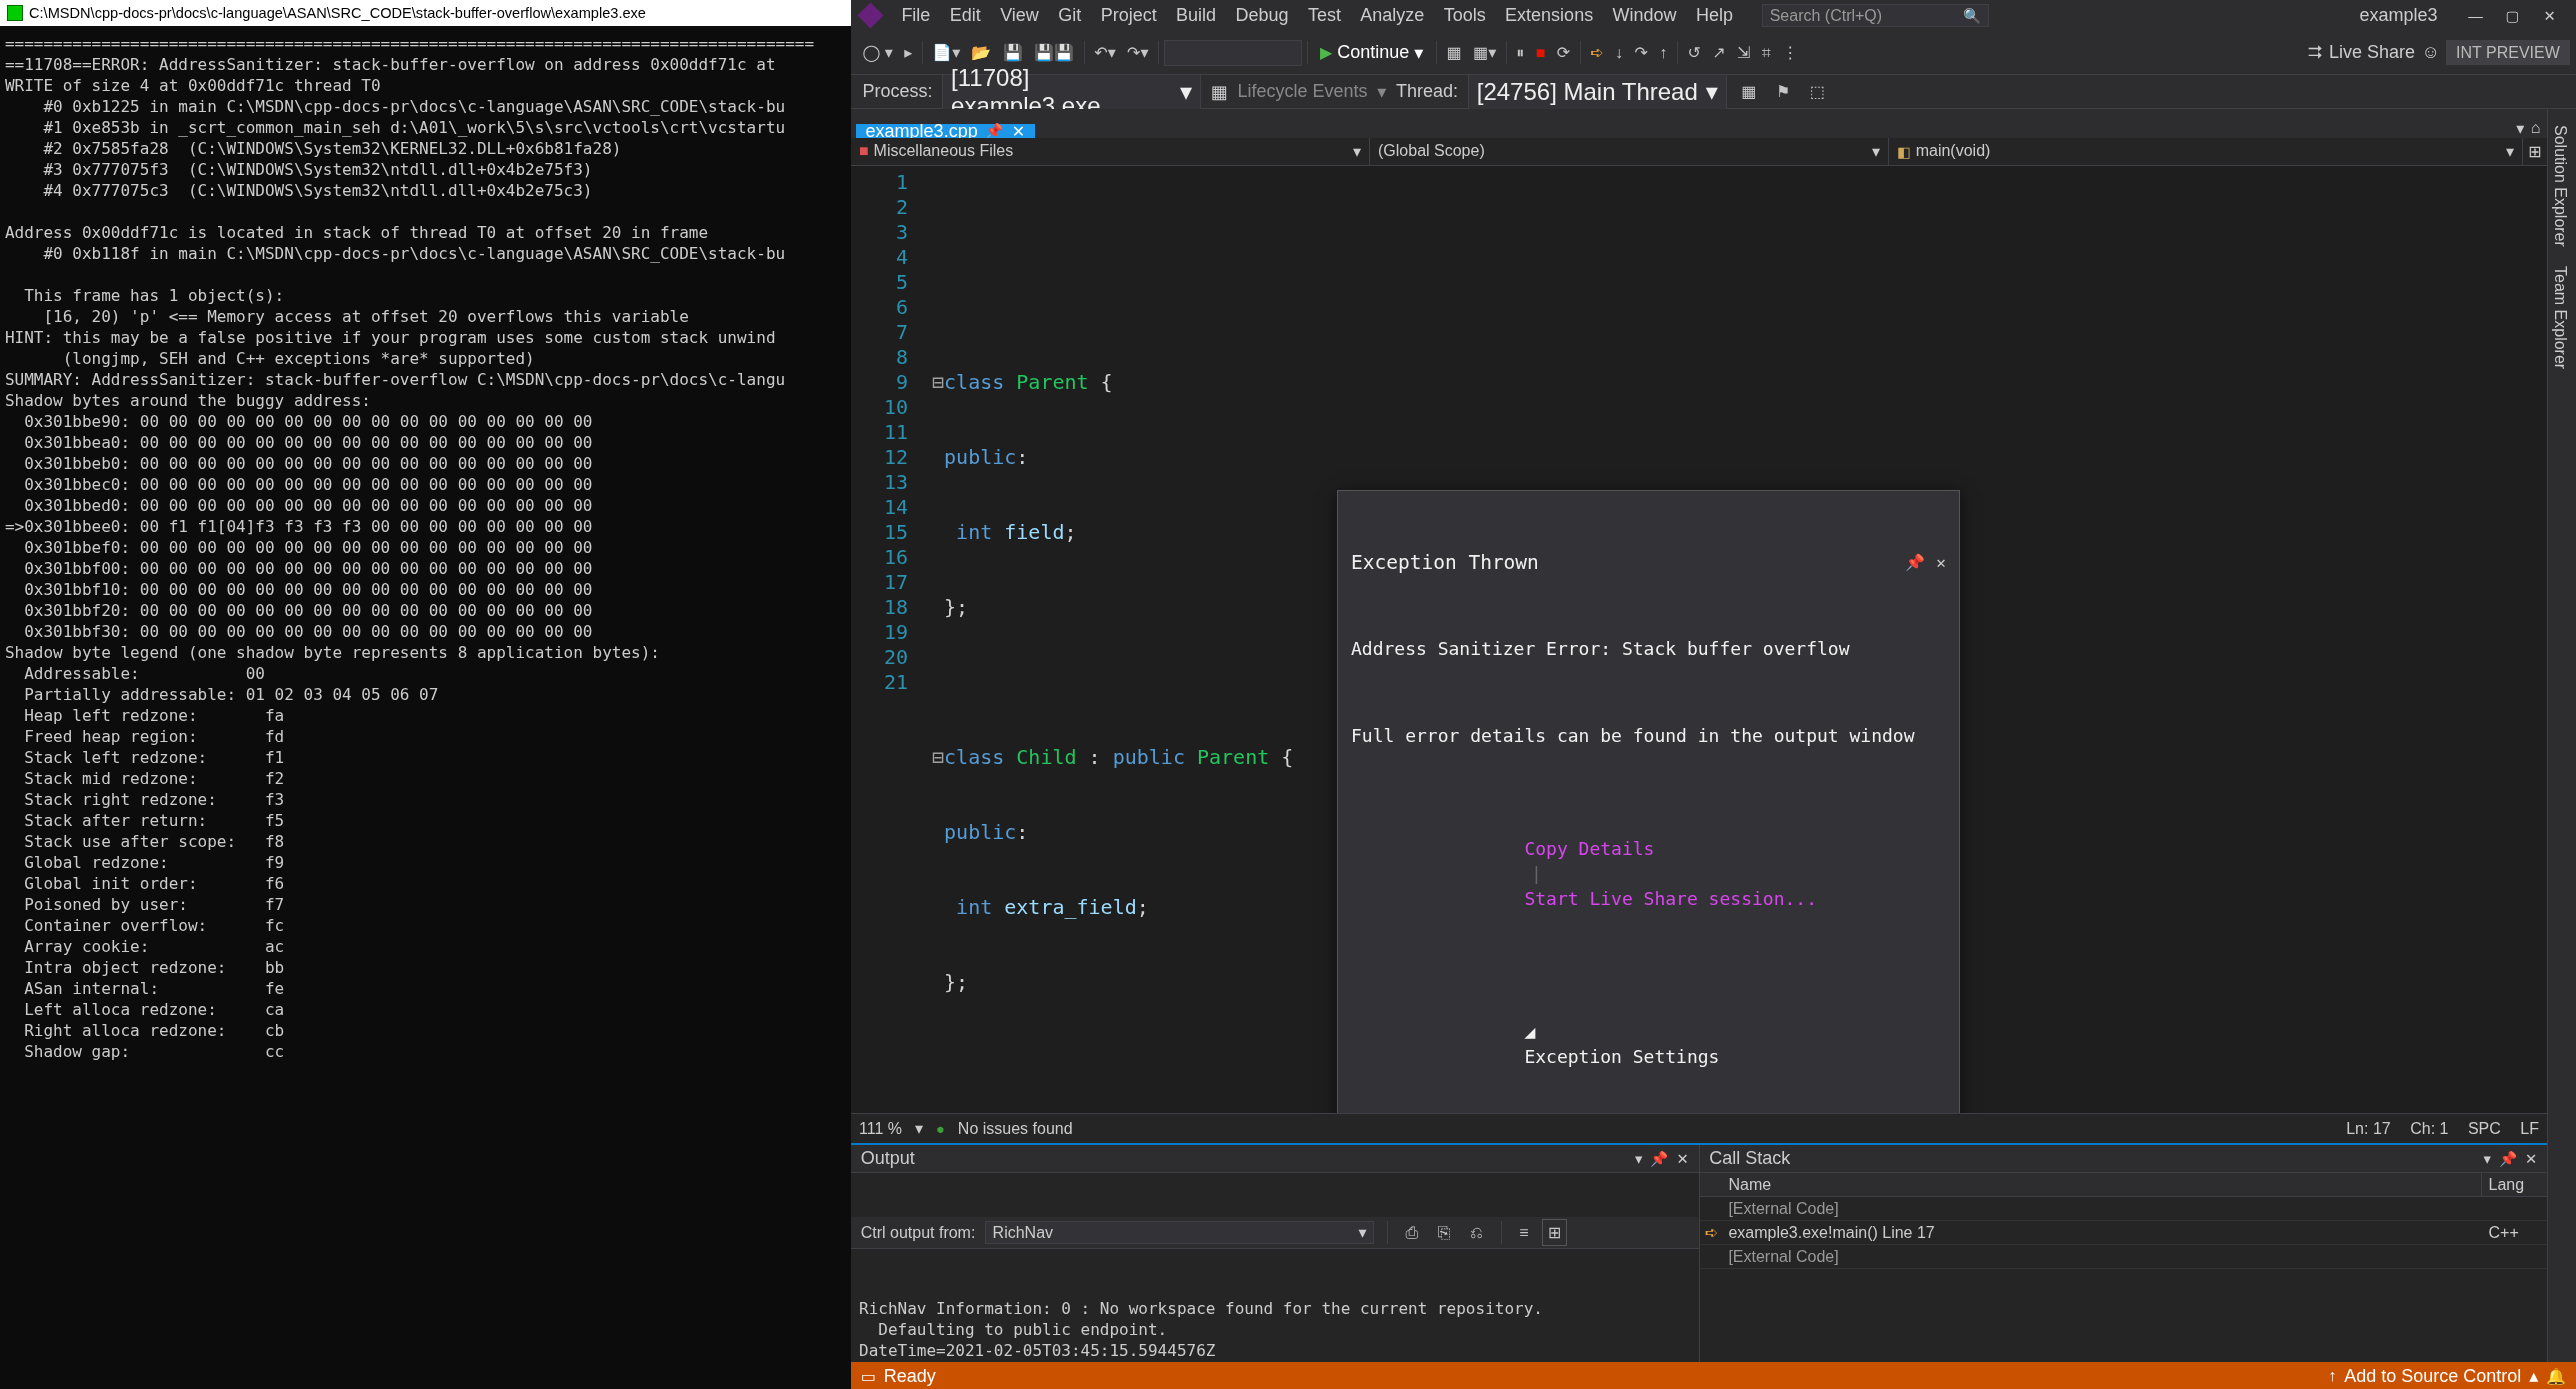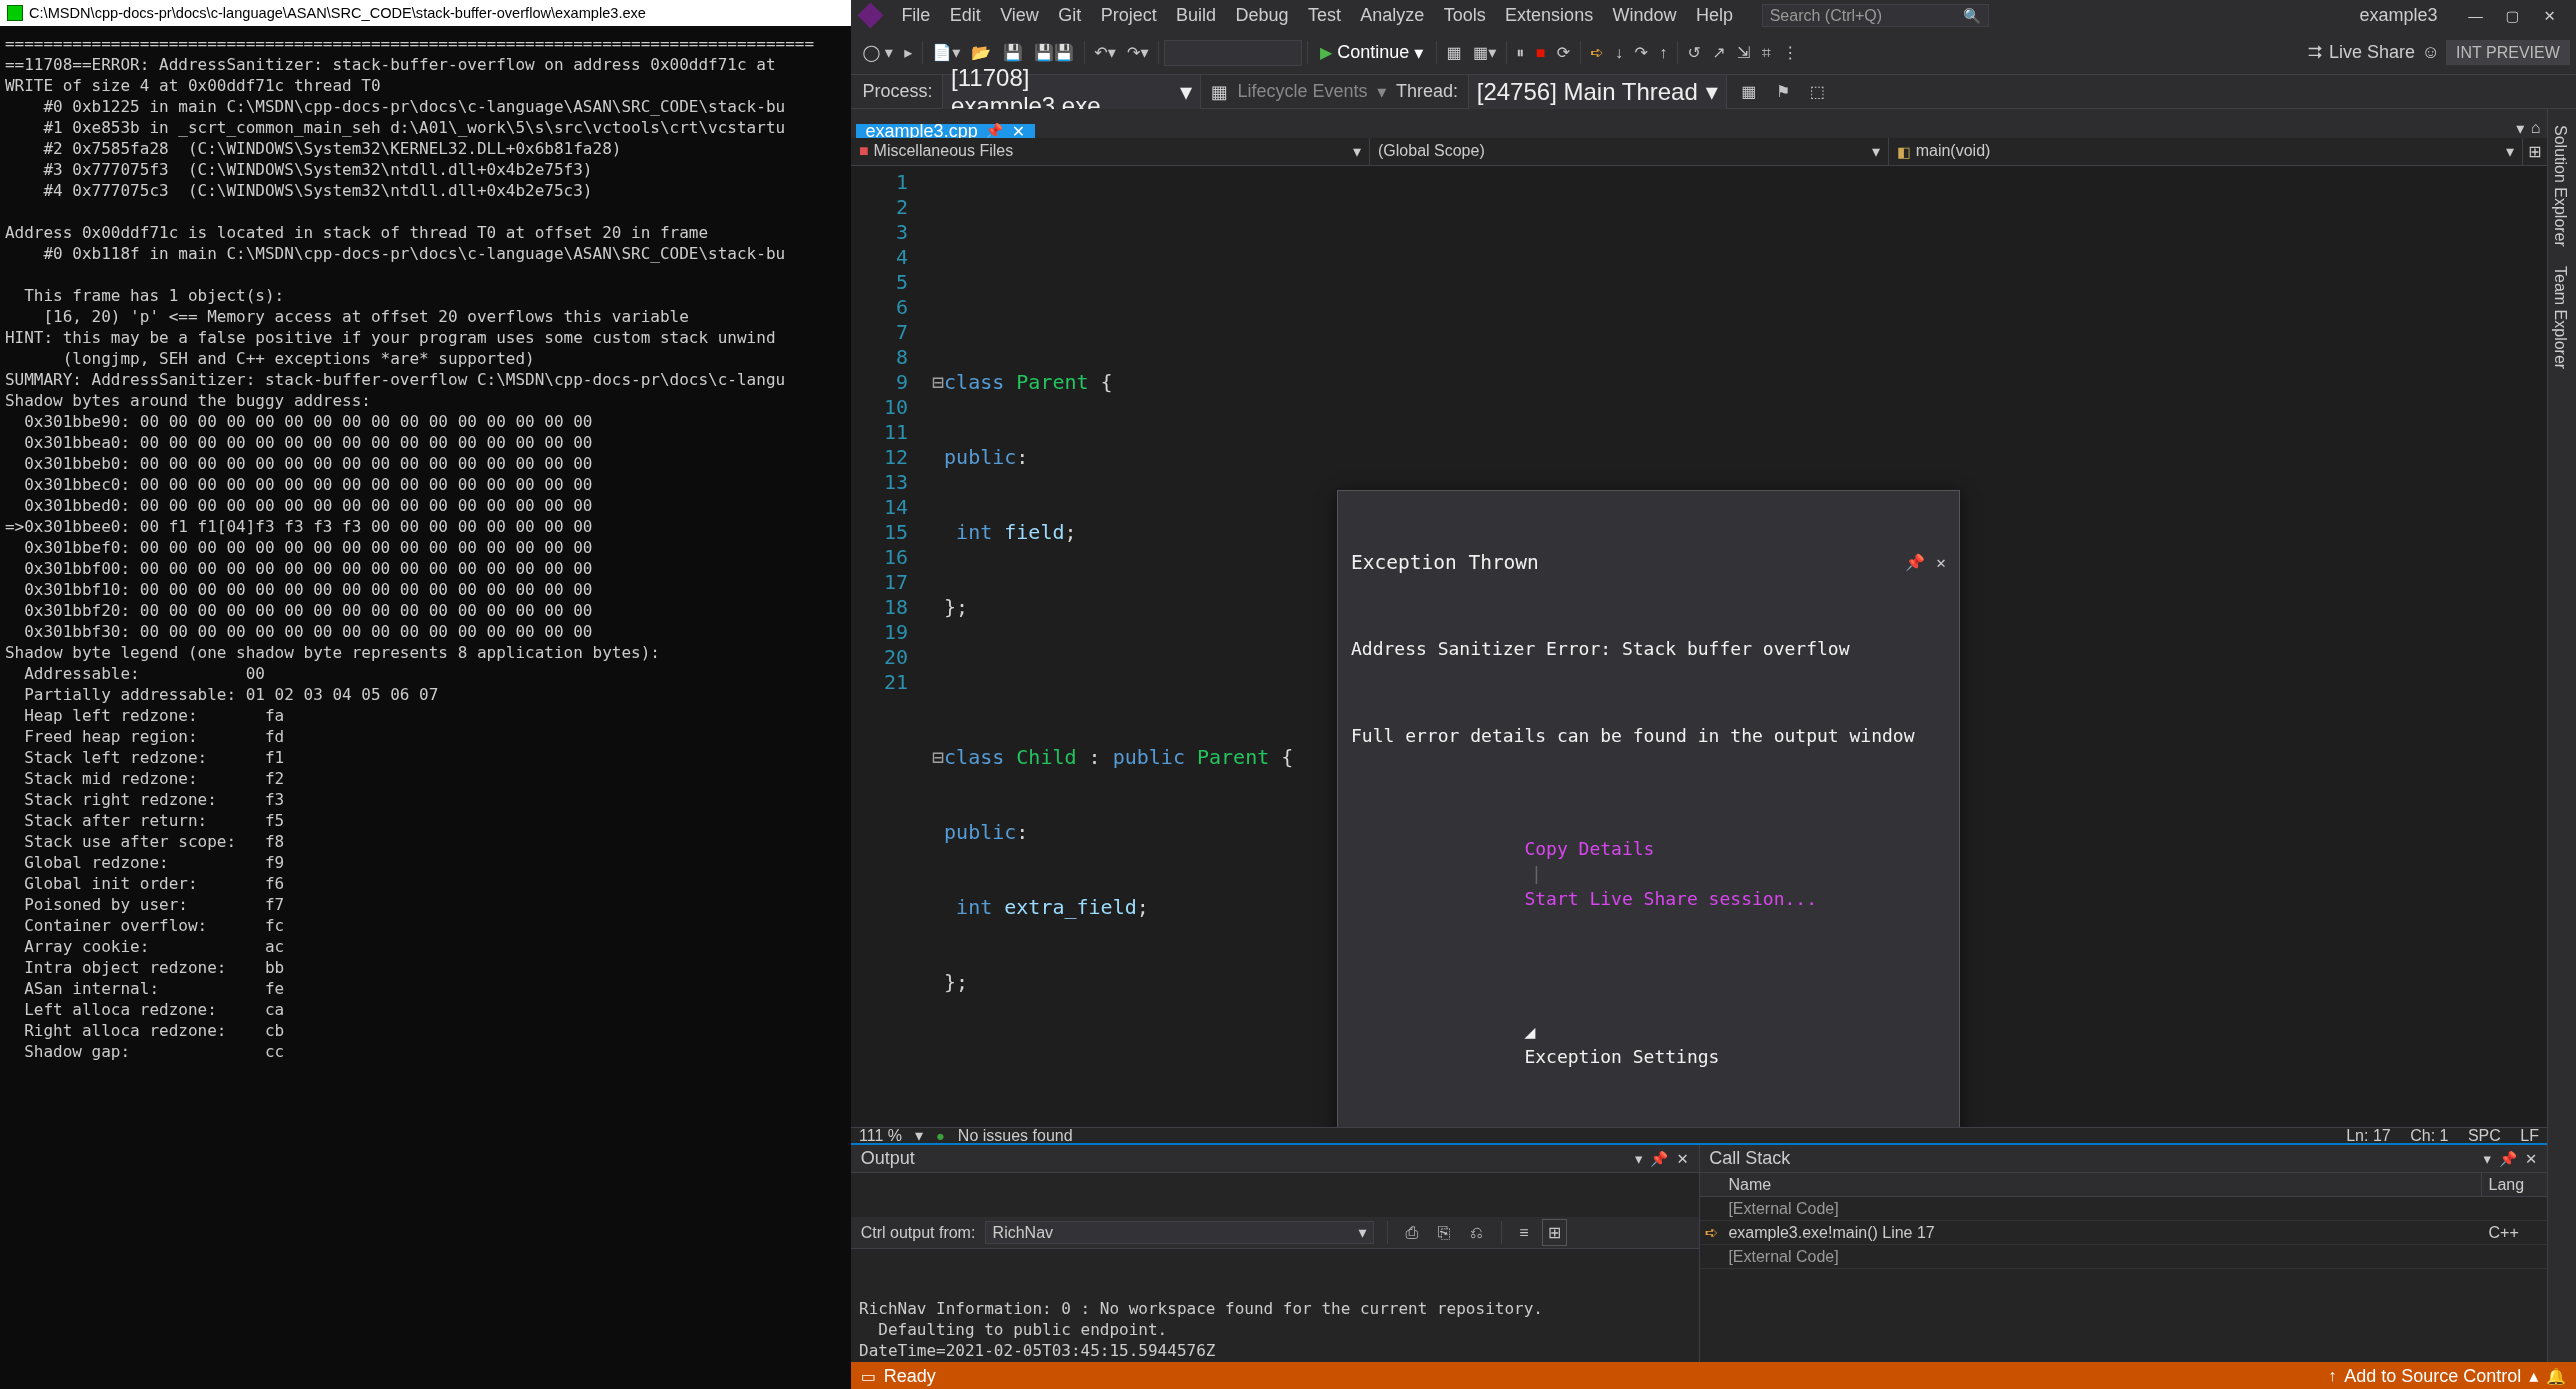--- a/index.html
+++ b/index.html
@@ -63,21 +63,21 @@
 .exc { position:absolute; left:405px; top:324px; width:623px; background:#333337; border:0.8px solid #555; box-shadow:0 3.2px 16px rgba(0,0,0,.6); color:#f1f1f1; font-size:18px; padding:9.7px 13px 13px; }
 .exc .exc-head { display:flex; align-items:center; margin-bottom:8px; }
 .exc .exc-head .ttl { font-size:19.5px; }
 .exc .exc-head .icons { margin-left:auto; display:flex; gap:11.4px; color:#ccc; font-size:16px; }
 .exc .msg { margin:3.2px 0 8px; }
 .exc .lnk { color:#d946ef; cursor:pointer; }
 .exc .row { margin:4.9px 0; }
 .exc .divider { color:#666; margin:0 6.5px; }
 .exc .exc-section { margin-top:3.2px; }
 
-.vs-status-editor { height:16px; background:#252526; border-top:0.8px solid #3f3f46; display:flex; align-items:center; padding:0 8px; color:#ccc; font-size:16px; gap:13px; }
+.vs-status-editor { height:30px; background:#252526; border-top:0.8px solid #3f3f46; display:flex; align-items:center; padding:0 8px; color:#ccc; font-size:16px; gap:13px; }
 .vs-status-editor .ok { color:#3ba03b; font-size:14.6px; }
 .vs-status-editor .right { margin-left:auto; display:flex; gap:19.5px; }
 
 
 .vs-bottom { height:219px; display:flex; background:#252526; border-top:2.4px solid #007acc; }
 .panel { display:flex; flex-direction:column; border-right:0.8px solid #3f3f46; }
 .panel:last-child { border-right:none; }
 .panel-head { height:27.6px; background:#2d2d30; border-bottom:0.8px solid #3f3f46; display:flex; align-items:center; padding:0 9.7px; color:#ccc; font-size:18px; }
 .panel-head .ctrls { margin-left:auto; display:flex; gap:8px; font-size:14.6px; }
 .output { flex:1;gap:44px; }

